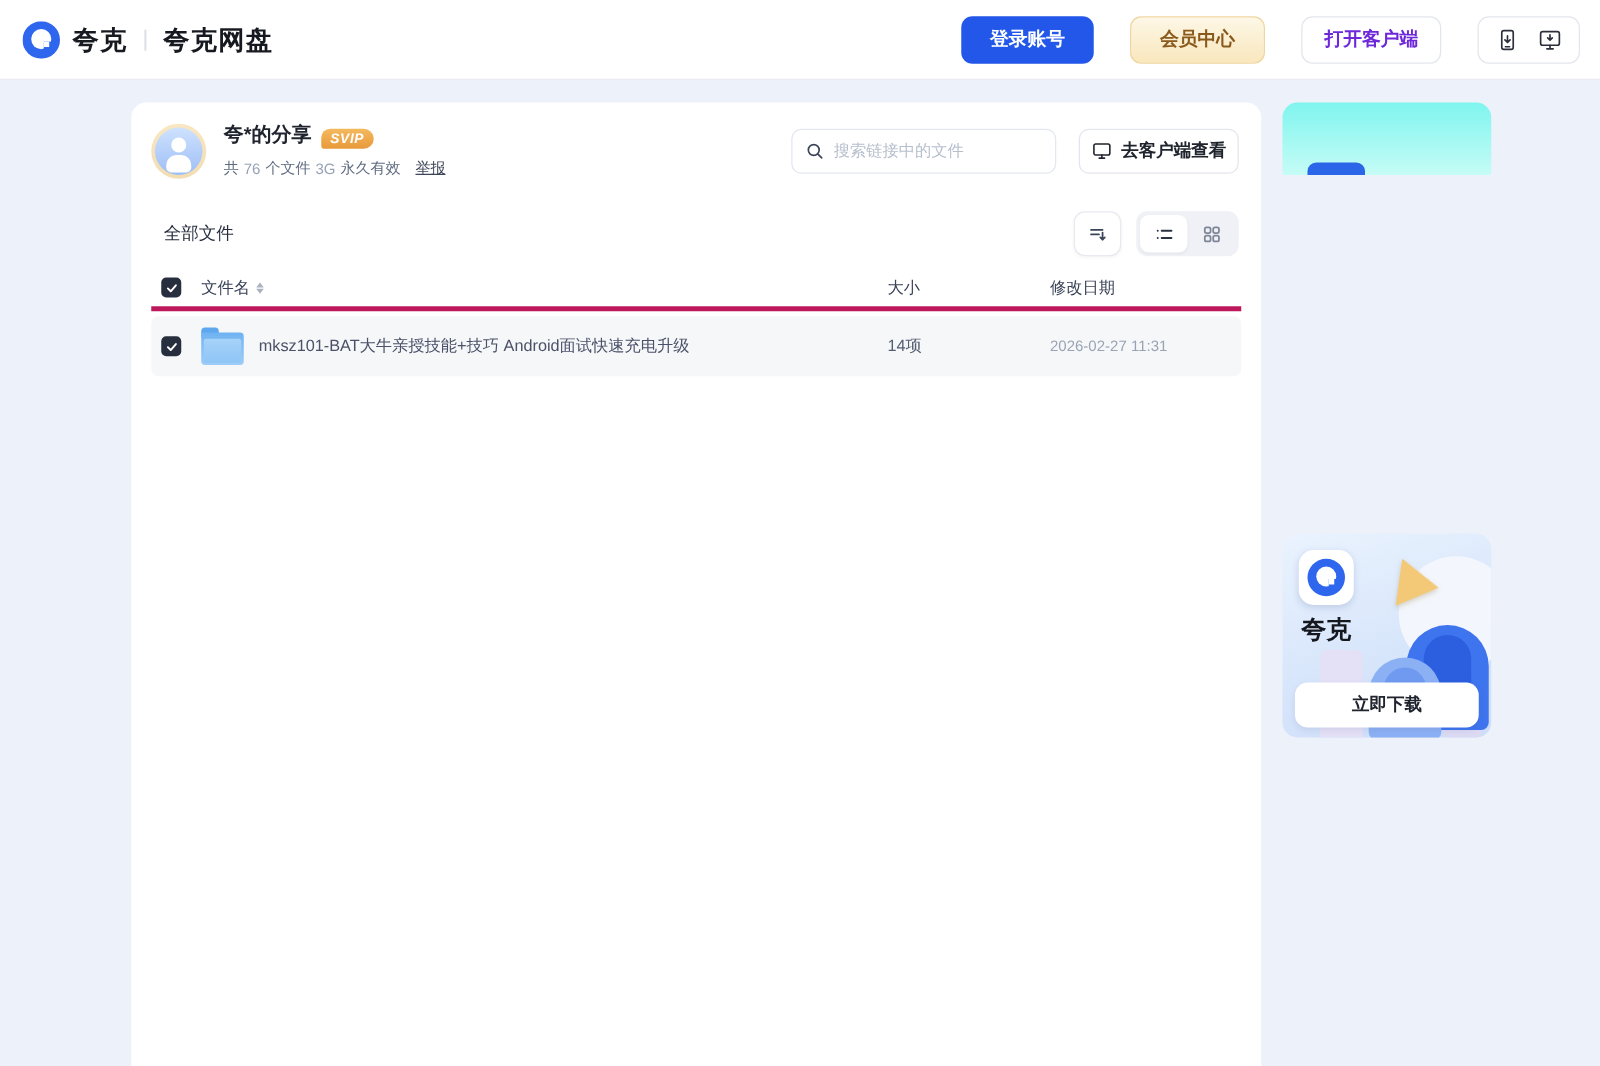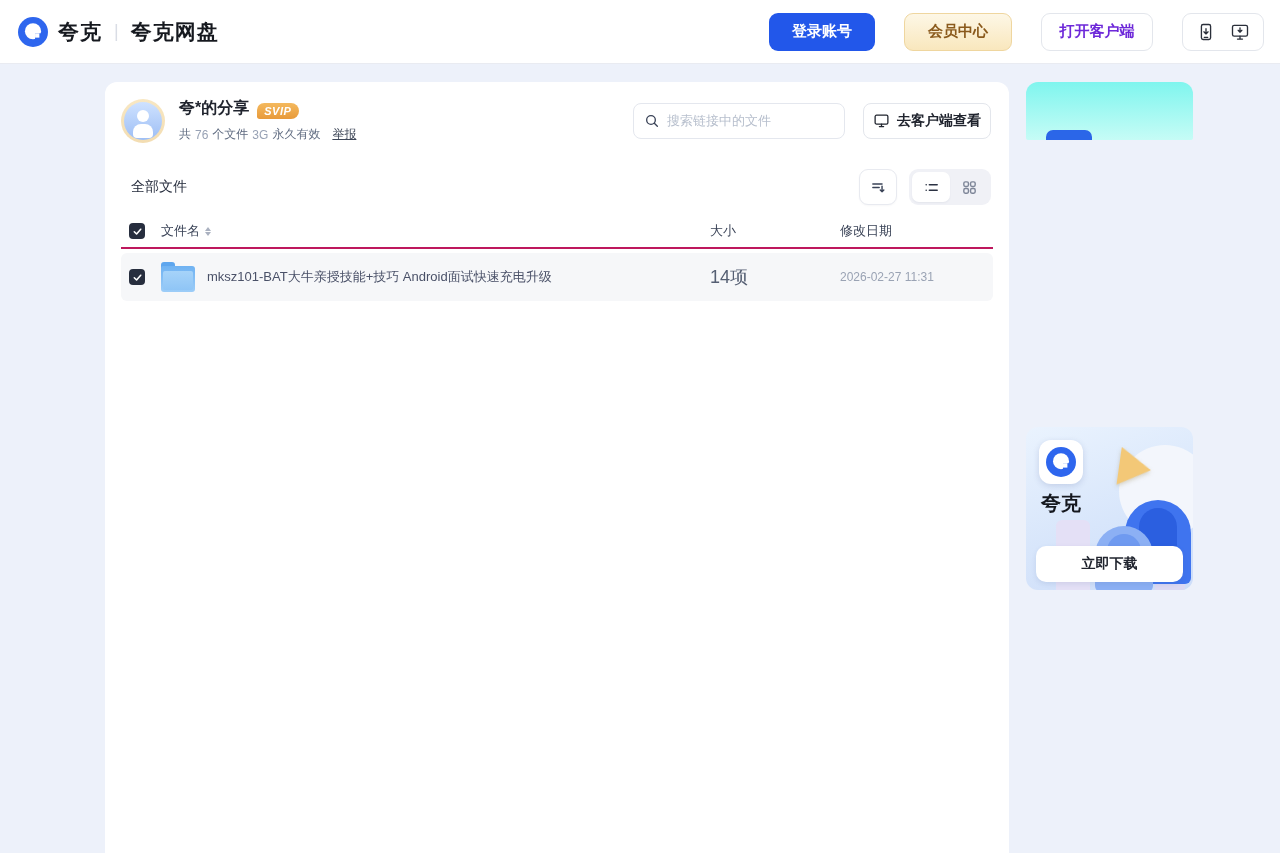--- a/index.html
+++ b/index.html
@@ -57,21 +57,21 @@
   .section-title { font-size:14px; color:#262d3d; }
   .view-tools { margin-left:auto; display:flex; align-items:center; gap:12px; }
   .sort-btn { width:38px; height:36px; background:#fff; border:1px solid #e8eaf0; border-radius:9px;
     display:flex; align-items:center; justify-content:center; cursor:pointer;
     box-shadow:0 1px 2px rgba(40,50,80,0.04); }
   .seg-control { width:82px; height:36px; background:#f0f1f6; border-radius:9px; display:flex; padding:3px; }
   .seg { flex:1; border-radius:7px; display:flex; align-items:center; justify-content:center; cursor:pointer; }
   .seg.active { background:#fff; box-shadow:0 1px 2px rgba(40,50,80,0.06); }
 
   .table-head { display:flex; align-items:center; height:34px; margin:0 16px; padding:0 8px;
-    border-bottom:2px solid #be185d; }
+    border-bottom:4px solid #be185d; }
   .col-name-h { flex:1; display:flex; align-items:center; gap:5px; margin-left:16px;
     font-size:13px; color:#3a4357; }
   .col-size { width:130px; font-size:13px; color:#3a4357; }
   .col-date { width:145px; font-size:13px; color:#3a4357; }
   .checkbox { width:16px; height:16px; border-radius:4px; background:#272e3e;
     display:flex; align-items:center; justify-content:center; cursor:pointer; flex:none; }
   .sort-arrows { display:flex; flex-direction:column; gap:1px; }
   .tri-up { width:0; height:0; border-left:3.5px solid transparent; border-right:3.5px solid transparent;
     border-bottom:4.5px solid #aab1c0; }
   .tri-down { width:0; height:0; border-left:3.5px solid transparent; border-right:3.5px solid transparent;
@@ -79,21 +79,21 @@
 
   .file-row { display:flex; align-items:center; height:48px; margin:4px 16px 0 16px; padding:0 8px;
     background:#f6f7f9; border-radius:6px; cursor:pointer; }
   .folder-icon { width:34px; height:30px; position:relative; margin:0 12px 0 16px; flex:none; }
   .folder-back { position:absolute; left:0; top:0; width:14px; height:8px; border-radius:3px 3px 0 0; background:#5ea6ee; }
   .folder-body { position:absolute; left:0; top:4px; width:34px; height:26px; border-radius:2px 3px 3px 3px;
     background:linear-gradient(180deg,#6fb2f2 0%,#9dcdf8 100%); }
   .folder-front { position:absolute; left:2px; top:9px; width:30px; height:19px; border-radius:2px;
     background:linear-gradient(180deg,#a6d3f9 0%,#8fc5f6 100%); }
   .file-name { flex:1; font-size:13px; color:#4a5168; white-space:nowrap; overflow:hidden; text-overflow:ellipsis; }
-  .file-size { width:130px; font-size:18px; color:#555f73; }
+  .file-size { width:130px; font-size:13px; color:#555f73; }
   .file-date { width:145px; font-size:12px; color:#9aa3b4; }
 
   
   .right-rail { position:absolute; left:1026px; top:82px; width:167px; }
   .promo-banner { width:167px; height:58px; border-radius:12px 12px 2px 2px;
     background:linear-gradient(180deg,#7ff5ee 0%,#c6fcf6 100%); position:relative; overflow:hidden; cursor:pointer; }
   .promo-blue-chip { position:absolute; left:20px; bottom:-3px; width:46px; height:13px;
     border-radius:7px 7px 0 0; background:#2b66e8; }
   .dl-card { position:absolute; left:0; top:345px; width:167px; height:163px; border-radius:12px;
     background:linear-gradient(160deg,#eaf3fe 0%,#d8e6fb 55%,#cdddf9 100%);

